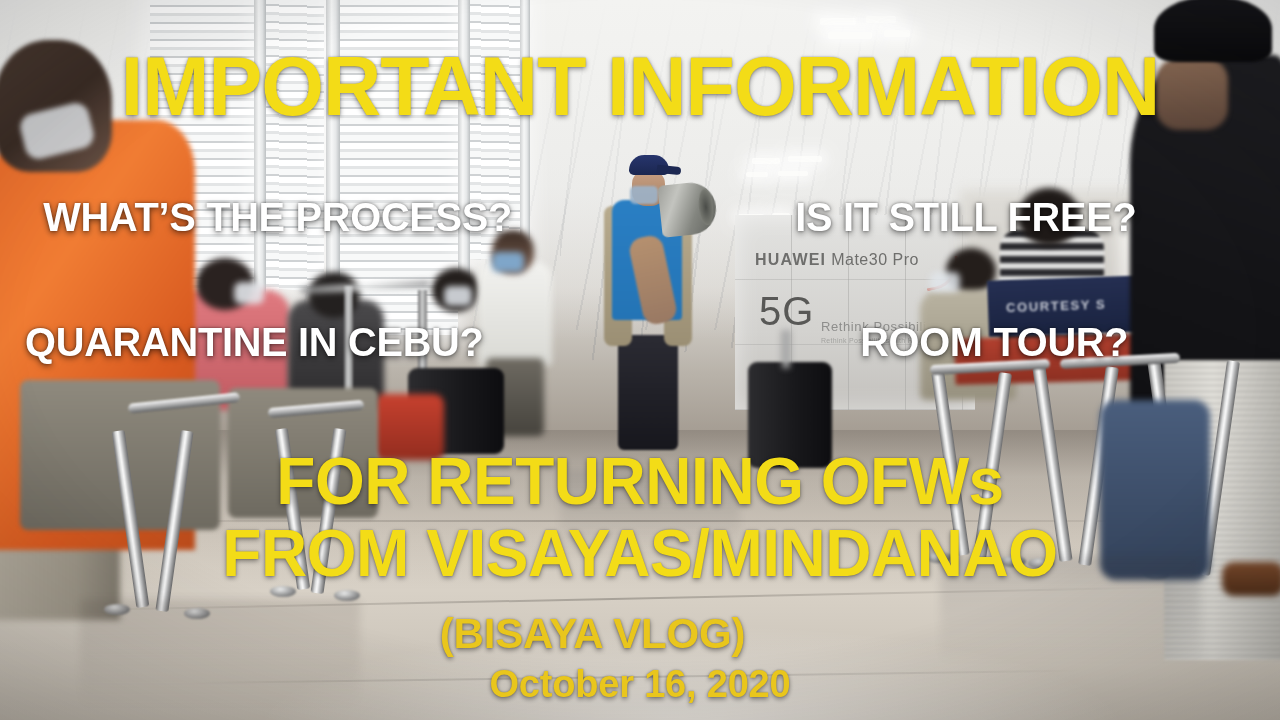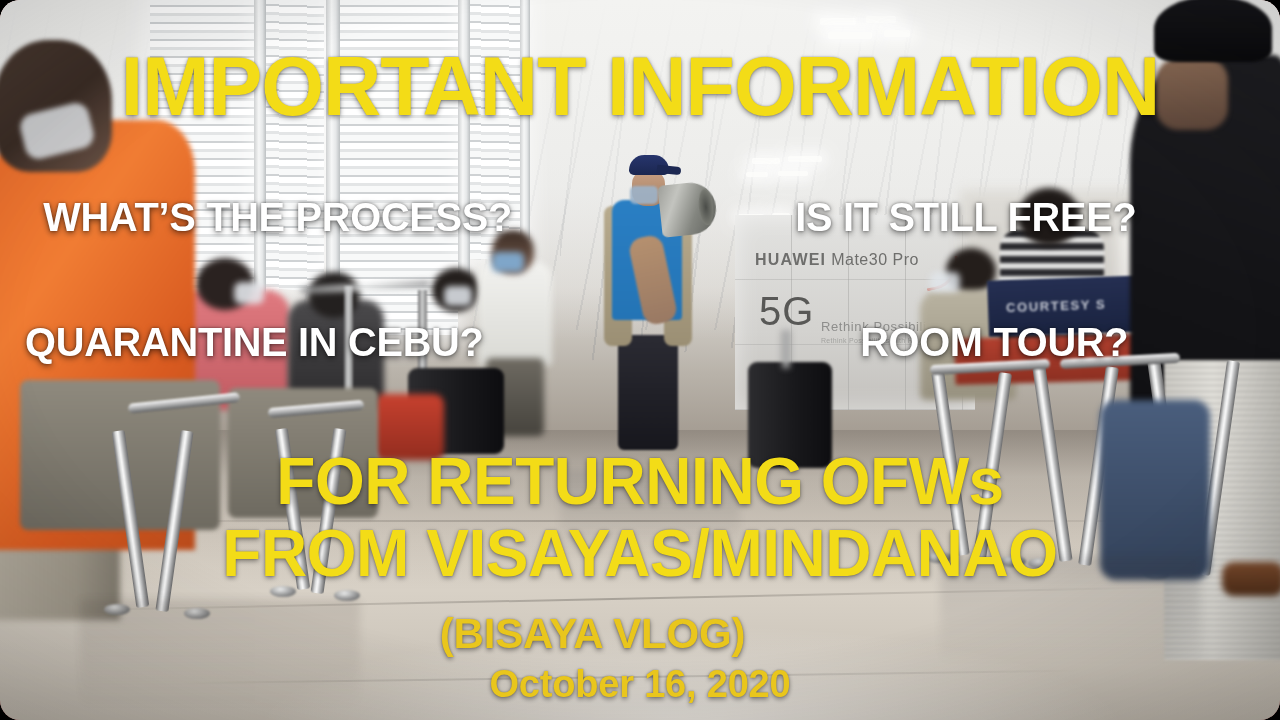--- a/index.html
+++ b/index.html
@@ -8,21 +8,20 @@
   body {
     font-family: "Liberation Sans", sans-serif;
   }
   #thumb {
     position: relative;
     width: 1280px;
     height: 720px;
     overflow: hidden;
     background: #7f1d1d;
     user-select: none;
-    border-radius: 20px;
   }
 
   
   .photo { position:absolute; inset:0; overflow:hidden; }
 
   
   .room-base{
     position:absolute; inset:0;
     background:
       linear-gradient(to bottom,

